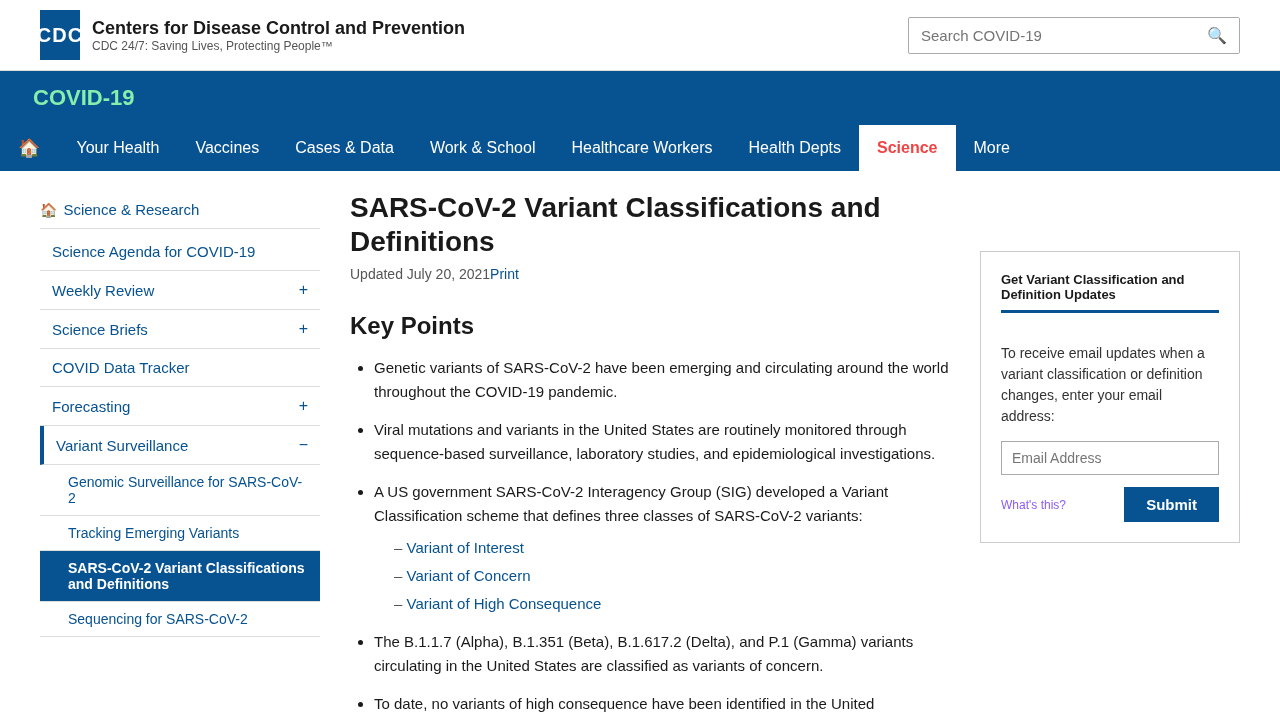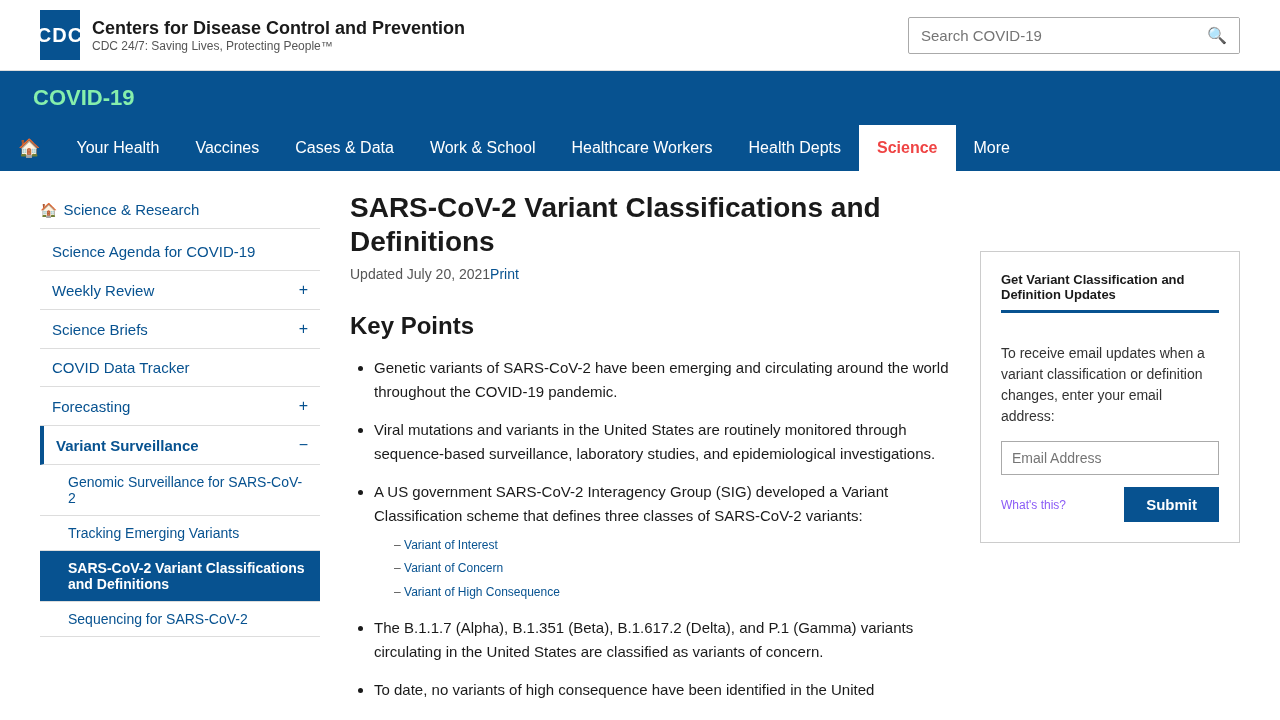--- a/index.html
+++ b/index.html
@@ -197,21 +197,21 @@
       font-size: 15px;
       color: #1a1a1a;
     }
     .sub-list {
       list-style: none;
       padding-left: 20px;
       margin-top: 8px;
     }
     .sub-list li {
       margin-bottom: 4px;
-      font-size: 12px;
+      font-size: 15px;
     }
     .sub-list li::before {
       content: '–  ';
       color: #555;
     }
     .sub-list a {
       color: #075290;
       text-decoration: none;
     }
 
@@ -332,21 +332,21 @@
       <span class="plus-icon">+</span>
     </a>
     <a class="sidebar-item">
       <span>COVID Data Tracker</span>
     </a>
     <a class="sidebar-item">
       <span>Forecasting</span>
       <span class="plus-icon">+</span>
     </a>
     <a class="sidebar-item minus" style="border-left: 4px solid #075290;">
-      <span style="font-weight:700;">Variant Surveillance</span>
+      <span style="font-weight:400;">Variant Surveillance</span>
       <span class="plus-icon">−</span>
     </a>
     <a class="sidebar-sub-item">
       <span>Genomic Surveillance for SARS-CoV-2</span>
     </a>
     <a class="sidebar-sub-item">
       <span>Tracking Emerging Variants</span>
     </a>
     <a class="sidebar-sub-item active-page">
       <span>SARS-CoV-2 Variant Classifications and Definitions</span>

